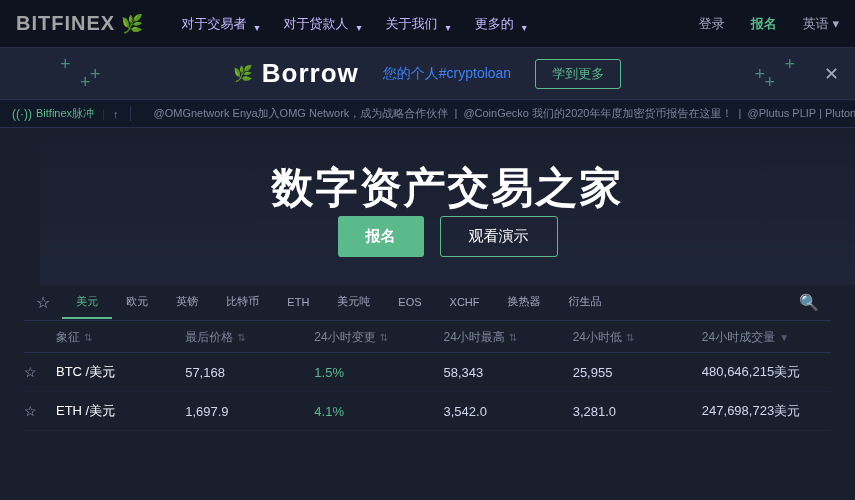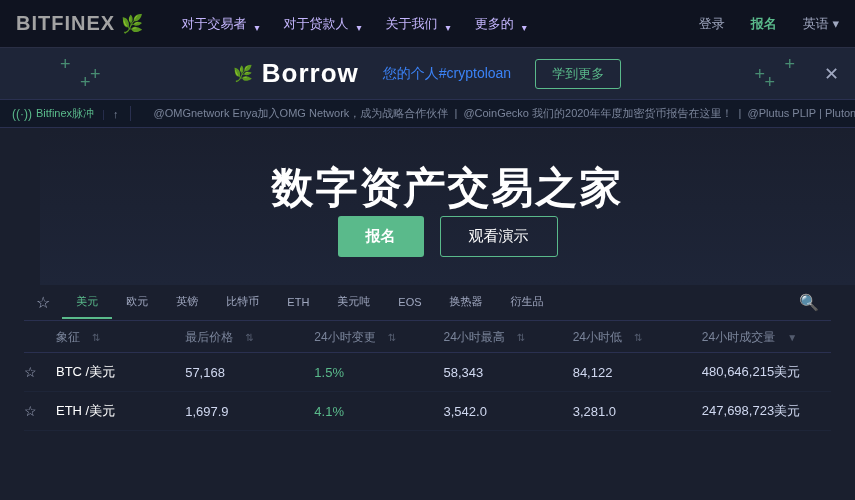--- a/index.html
+++ b/index.html
@@ -249,21 +249,21 @@
       display: grid;
       grid-template-columns: 32px 1fr 1fr 1fr 1fr 1fr 1fr;
       padding: 8px 0 6px;
       border-bottom: 1px solid #2a3050;
     }
     .th {
       font-size: 12px;
       color: #7a849a;
       display: flex;
       align-items: center;
-      gap: 12px;
+      gap: 4px;
     }
     .th .sort-icon { font-size: 10px; opacity: 0.6; }
     .table-row {
       display: grid;
       grid-template-columns: 32px 1fr 1fr 1fr 1fr 1fr 1fr;
       padding: 10px 0;
       border-bottom: 1px solid #1e2538;
       align-items: center;
     }
     .td {
@@ -364,20 +364,23 @@
     <div class="market-tab">
       <span>ETH</span>
     </div>
     <div class="market-tab">
       <span>美元吨</span>
     </div>
     <div class="market-tab">
       <span>EOS</span>
     </div>
     <div class="market-tab">
+      <span>XCHF</span>
+    </div>
+    <div class="market-tab">
       <span>换热器</span>
     </div>
     <div class="market-tab">
       <span>衍生品</span>
     </div>
     <span class="search-tab">🔍</span>
   </div>
 
   <div class="market-table">
     <div class="table-header">
@@ -409,21 +412,21 @@
     </div>
 
     <div class="table-row">
       <div class="td">
         <span class="star-cell">☆</span>
       </div>
       <div class="td pair">BTC /美元</div>
       <div class="td">57,168</div>
       <div class="td positive">1.5%</div>
       <div class="td">58,343</div>
-      <div class="td">84,122</div>
+      <div class="td">25,955</div>
       <div class="td">480,646,215美元</div>
     </div>
 
     <div class="table-row">
       <div class="td">
         <span class="star-cell">☆</span>
       </div>
       <div class="td pair">ETH /美元</div>
       <div class="td">1,697.9</div>
       <div class="td positive">4.1%</div>

